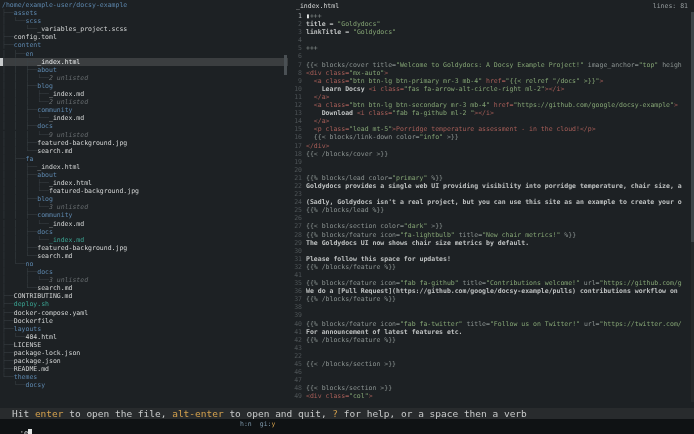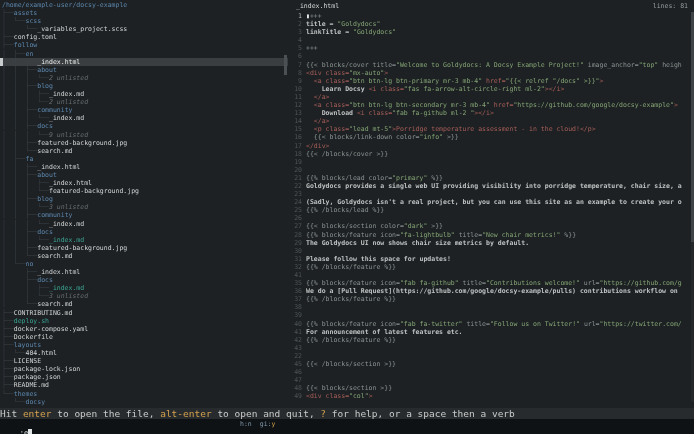--- a/index.html
+++ b/index.html
@@ -34,21 +34,21 @@
   .p { color:#bfc2c2;font-weight:bold; }  
   .c { color:#8a9290; }  
   .t { color:#a85e58; }  
   .s { color:#84a474; }  
   .w { color:#e9eceb; }  
   .pscroll { position:absolute; right:0; top:12px; width:3px; height:390px; background:#24282b; }
   .pthumb { position:absolute; right:0; top:12px; width:3px; height:230px; background:#3d4347; }
   
   .hintbar {
     position:absolute; left:0; top:408px; width:694px; height:11px;
-    background:#282b2d; font-size:9.5px; line-height:11px; padding-left:0; white-space:pre; overflow:hidden;
+    background:#282b2d; font-size:9.5px; line-height:11px; padding-left:12px; white-space:pre; overflow:hidden;
   }
   .ht { color:#c9cbcb; }
   .ha { color:#d4a14d; }
   .inputbar {
     position:absolute; left:0; top:419px; width:694px; height:15px;
     background:#0f1214; font-size:7px; line-height:9px; padding:1px 0 0 3px; white-space:pre;
   }
   .ival { color:#dadcdc; }
   .cursor { display:inline-block; width:4px; height:8px; background:#e0e3e3; vertical-align:text-bottom; }
   .flags { position:absolute; left:240px; top:1px; font-size:6.5px; line-height:9px; }
@@ -61,21 +61,21 @@
 <body>
 
 <div class="app">
 
   <div class="tree" id="tree">
       <div class="trow"><span class="guides"></span><span class="root">/home/example-user/docsy-example</span></div>
       <div class="trow"><span class="guides">├──</span><span class="dir">assets</span></div>
       <div class="trow"><span class="guides">│  └──</span><span class="dir">scss</span></div>
       <div class="trow"><span class="guides">│     └──</span><span class="file">_variables_project.scss</span></div>
       <div class="trow"><span class="guides">├──</span><span class="file">config.toml</span></div>
-      <div class="trow"><span class="guides">├──</span><span class="dir">follow</span></div>
+      <div class="trow"><span class="guides">├──</span><span class="dir">content</span></div>
       <div class="trow"><span class="guides">│  ├──</span><span class="dir">en</span></div>
       <div class="trow sel"><span class="guides">│  │  ├──</span><span class="file">_index.html</span></div>
       <div class="trow"><span class="guides">│  │  ├──</span><span class="dir">about</span></div>
       <div class="trow"><span class="guides">│  │  │  └──</span><span class="unlisted">2 unlisted</span></div>
       <div class="trow"><span class="guides">│  │  ├──</span><span class="dir">blog</span></div>
       <div class="trow"><span class="guides">│  │  │  ├──</span><span class="file">_index.md</span></div>
       <div class="trow"><span class="guides">│  │  │  └──</span><span class="unlisted">2 unlisted</span></div>
       <div class="trow"><span class="guides">│  │  ├──</span><span class="dir">community</span></div>
       <div class="trow"><span class="guides">│  │  │  └──</span><span class="file">_index.md</span></div>
       <div class="trow"><span class="guides">│  │  ├──</span><span class="dir">docs</span></div>
@@ -89,23 +89,21 @@
       <div class="trow"><span class="guides">│  │  │  └──</span><span class="file">featured-background.jpg</span></div>
       <div class="trow"><span class="guides">│  │  ├──</span><span class="dir">blog</span></div>
       <div class="trow"><span class="guides">│  │  │  └──</span><span class="unlisted">3 unlisted</span></div>
       <div class="trow"><span class="guides">│  │  ├──</span><span class="dir">community</span></div>
       <div class="trow"><span class="guides">│  │  │  └──</span><span class="file">_index.md</span></div>
       <div class="trow"><span class="guides">│  │  ├──</span><span class="dir">docs</span></div>
       <div class="trow"><span class="guides">│  │  │  └──</span><span class="special">_index.md</span></div>
       <div class="trow"><span class="guides">│  │  ├──</span><span class="file">featured-background.jpg</span></div>
       <div class="trow"><span class="guides">│  │  └──</span><span class="file">search.md</span></div>
       <div class="trow"><span class="guides">│  └──</span><span class="dir">no</span></div>
-      <div class="trow"><span class="guides">│     ├──</span><span class="file">_index.html</span></div>
       <div class="trow"><span class="guides">│     ├──</span><span class="dir">docs</span></div>
-      <div class="trow"><span class="guides">│     │  ├──</span><span class="special">_index.md</span></div>
       <div class="trow"><span class="guides">│     │  └──</span><span class="unlisted">3 unlisted</span></div>
       <div class="trow"><span class="guides">│     └──</span><span class="file">search.md</span></div>
       <div class="trow"><span class="guides">├──</span><span class="file">CONTRIBUTING.md</span></div>
       <div class="trow"><span class="guides">├──</span><span class="special">deploy.sh</span></div>
       <div class="trow"><span class="guides">├──</span><span class="file">docker-compose.yaml</span></div>
       <div class="trow"><span class="guides">├──</span><span class="file">Dockerfile</span></div>
       <div class="trow"><span class="guides">├──</span><span class="dir">layouts</span></div>
       <div class="trow"><span class="guides">│  └──</span><span class="file">404.html</span></div>
       <div class="trow"><span class="guides">├──</span><span class="file">LICENSE</span></div>
       <div class="trow"><span class="guides">├──</span><span class="file">package-lock.json</span></div>

